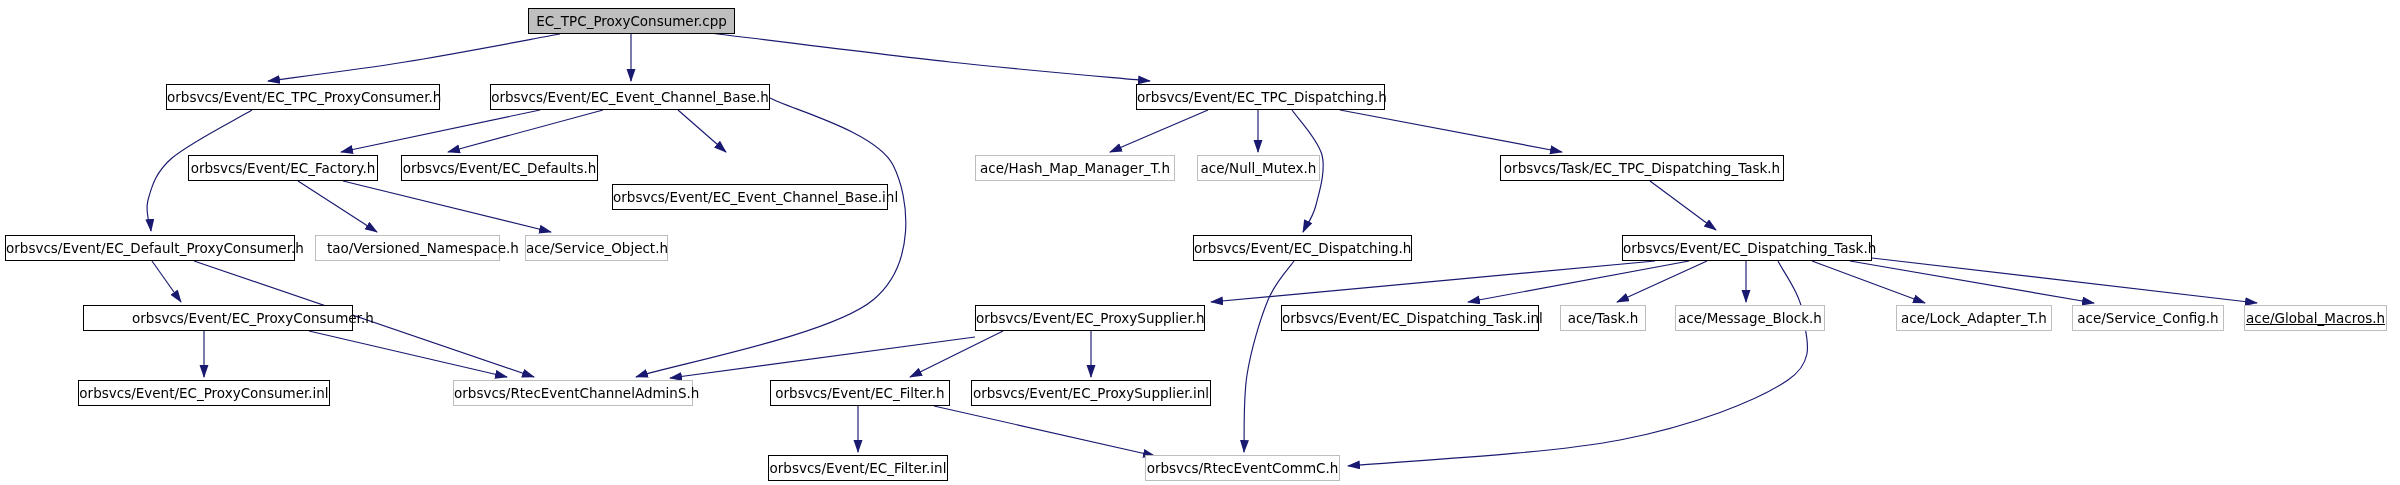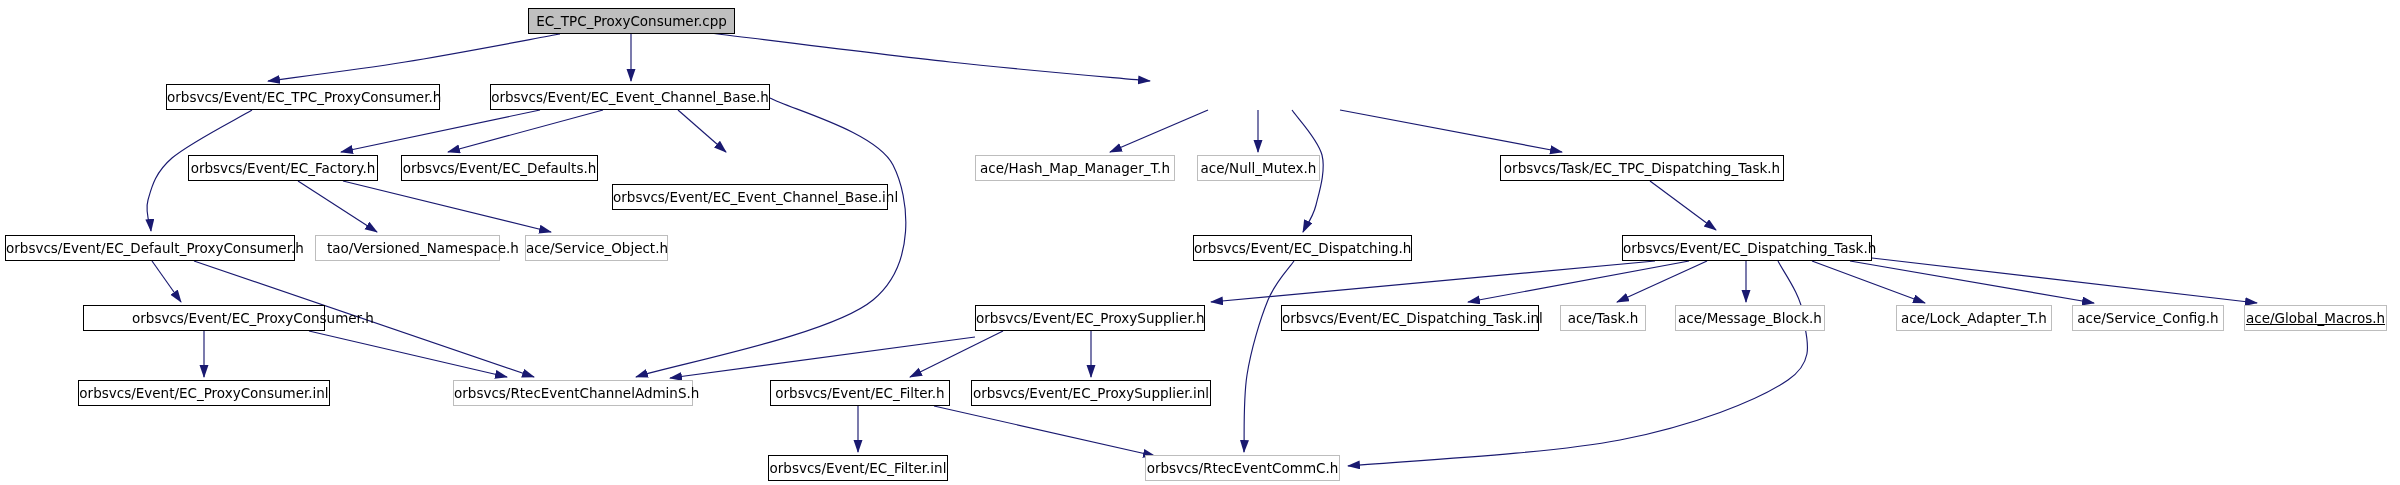--- a/index.html
+++ b/index.html
@@ -68,32 +68,33 @@
       <path d="M1872,258 L2257,303" class="edge" marker-end="url(#arrow)"></path>
       <path d="M1003,331 L910,377" class="edge" marker-end="url(#arrow)"></path>
       <path d="M1091,331 L1091,377" class="edge" marker-end="url(#arrow)"></path>
       <path d="M975,337 L670,378" class="edge" marker-end="url(#arrow)"></path>
       <path d="M858,406 L858,452" class="edge" marker-end="url(#arrow)"></path>
       <path d="M934,406 L1155,456" class="edge" marker-end="url(#arrow)"></path>
     </svg>
 <div class="node source" style="left: 528px; top: 8px; width: 207px;">EC_TPC_ProxyConsumer.cpp</div>
     <div class="node internal" style="left: 166px; top: 84px; width: 274px;">orbsvcs/Event/EC_TPC_ProxyConsumer.h</div>
     <div class="node internal" style="left: 490px; top: 84px; width: 280px;">orbsvcs/Event/EC_Event_Channel_Base.h</div>
+    <div class="node internal" style="left: 1136px; top: 84px; width: 249px;">orbsvcs/Event/EC_TPC_Dispatching.h</div>
     <div class="node internal" style="left: 188px; top: 155px; width: 190px;">orbsvcs/Event/EC_Factory.h</div>
     <div class="node internal" style="left: 401px; top: 155px; width: 197px;">orbsvcs/Event/EC_Defaults.h</div>
     <div class="node internal" style="left: 612px; top: 155px; width: 276px; margin-top: 29px;">orbsvcs/Event/EC_Event_Channel_Base.inl</div>
     <div class="node external" style="left: 975px; top: 155px; width: 200px;">ace/Hash_Map_Manager_T.h</div>
     <div class="node external" style="left: 1197px; top: 155px; width: 123px;">ace/Null_Mutex.h</div>
     <div class="node internal" style="left: 1500px; top: 155px; width: 284px;">orbsvcs/Task/EC_TPC_Dispatching_Task.h</div>
     <div class="node internal" style="left: 5px; top: 235px; width: 290px;">orbsvcs/Event/EC_Default_ProxyConsumer.h</div>
     <div class="node external" style="left: 315px; top: 235px; width: 185px; padding-left: 11px;">tao/Versioned_Namespace.h</div>
     <div class="node external" style="left: 525px; top: 235px; width: 143px;">ace/Service_Object.h</div>
     <div class="node internal" style="left: 1193px; top: 235px; width: 219px;">orbsvcs/Event/EC_Dispatching.h</div>
     <div class="node internal" style="left: 1622px; top: 235px; width: 250px;">orbsvcs/Event/EC_Dispatching_Task.h</div>
-    <div class="node internal" style="left: 83px; top: 305px; width: 242px; padding-left: 48px;">orbsvcs/Event/EC_ProxyConsumer.h</div>
+    <div class="node internal" style="left: 83px; top: 305px; width: 270px; padding-left: 48px;">orbsvcs/Event/EC_ProxyConsumer.h</div>
     <div class="node internal" style="left: 975px; top: 305px; width: 230px;">orbsvcs/Event/EC_ProxySupplier.h</div>
     <div class="node internal" style="left: 1281px; top: 305px; width: 258px;">orbsvcs/Event/EC_Dispatching_Task.inl</div>
     <div class="node external" style="left: 1560px; top: 305px; width: 86px;">ace/Task.h</div>
     <div class="node external" style="left: 1675px; top: 305px; width: 150px;">ace/Message_Block.h</div>
     <div class="node external" style="left: 1896px; top: 305px; width: 156px;">ace/Lock_Adapter_T.h</div>
     <div class="node external" style="left: 2072px; top: 305px; width: 152px;">ace/Service_Config.h</div>
     <div class="node external" style="left: 2244px; top: 305px; width: 143px; text-decoration: underline;">ace/Global_Macros.h</div>
     <div class="node internal" style="left: 78px; top: 380px; width: 252px;">orbsvcs/Event/EC_ProxyConsumer.inl</div>
     <div class="node external" style="left: 453px; top: 380px; width: 240px;">orbsvcs/RtecEventChannelAdminS.h</div>
     <div class="node internal" style="left: 770px; top: 380px; width: 180px;">orbsvcs/Event/EC_Filter.h</div>

